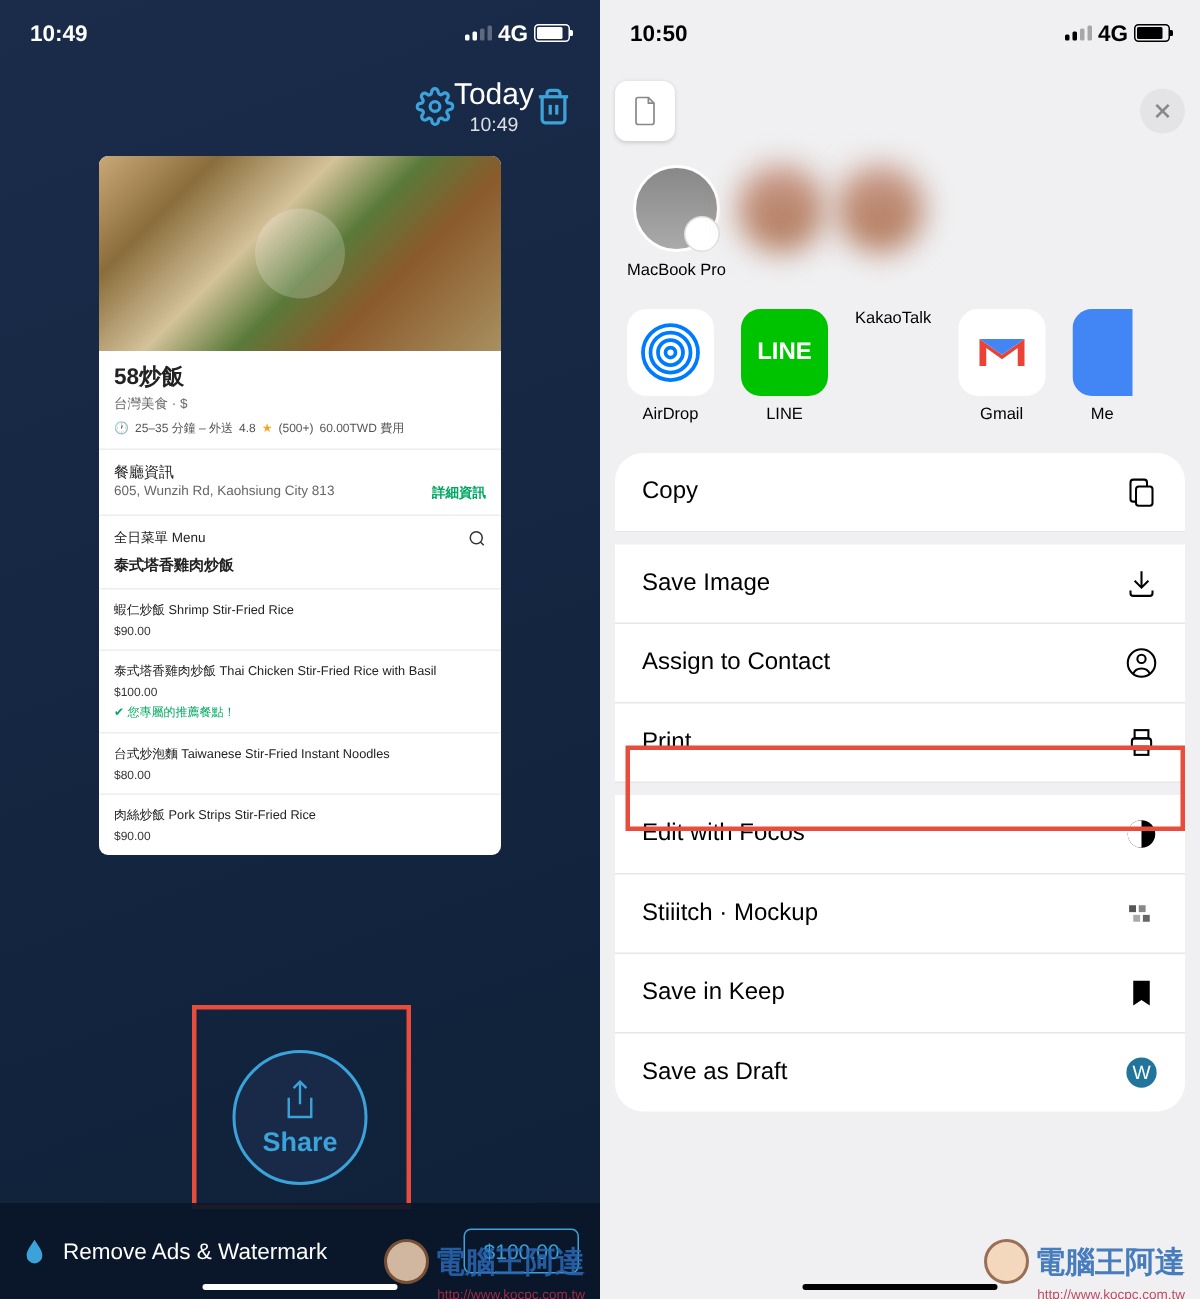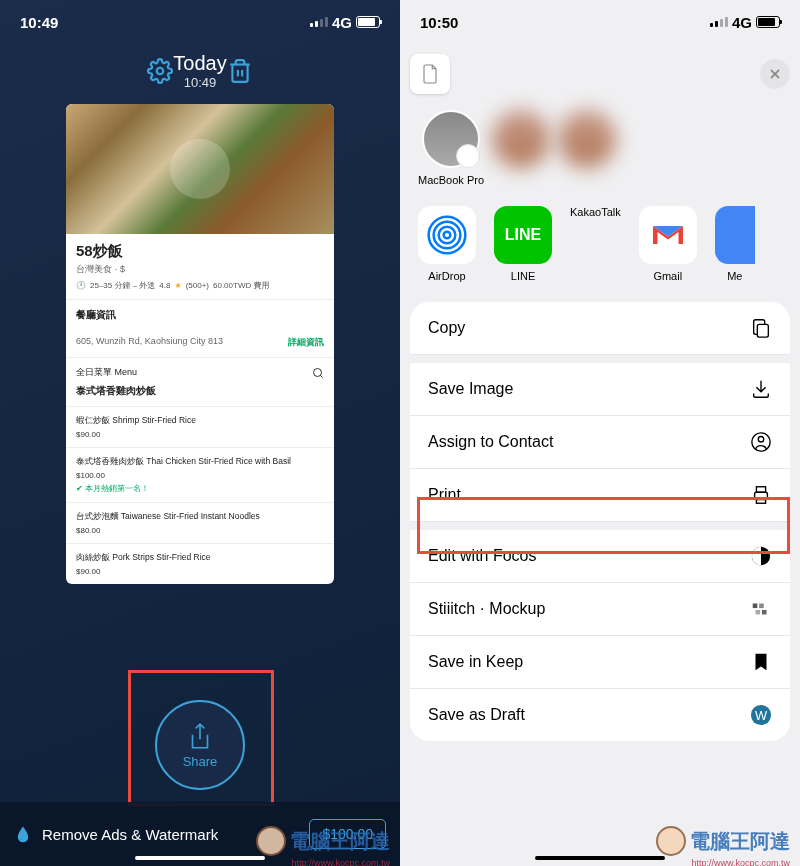--- a/index.html
+++ b/index.html
@@ -12,47 +12,47 @@
 .status-right{display:flex;align-items:center;gap:4px;}
 .signal{display:inline-flex;align-items:flex-end;gap:2px;}
 .signal span{width:3px;background:currentColor;border-radius:1px;}
 .signal span:nth-child(1){height:4px;}
 .signal span:nth-child(2){height:6px;}
 .signal span:nth-child(3){height:8px;opacity:.3;}
 .signal span:nth-child(4){height:10px;opacity:.3;}
 .battery{width:24px;height:12px;border:1px solid currentColor;border-radius:3px;position:relative;}
 .battery::after{content:"";position:absolute;right:-3px;top:3px;width:2px;height:4px;background:currentColor;border-radius:0 1px 1px 0;}
 .battery-fill{position:absolute;left:1px;top:1px;height:8px;width:17px;background:currentColor;border-radius:1px;}
-.header{display:flex;justify-content:center;align-items:center;padding:8px 18px;color:#fff;}
+.header{display:flex;justify-content:flex-end;align-items:center;padding:8px 18px;color:#fff;}
 .header-center{text-align:center;}
 .header-title{font-size:20px;font-weight:400;}
 .header-sub{font-size:13px;opacity:.85;}
 .gear-icon,.trash-icon{width:26px;height:26px;}
 .card{margin:6px auto 0;width:268px;background:#fff;border-radius:6px;overflow:hidden;font-size:11px;color:#222;}
 .card-img{height:130px;background:linear-gradient(135deg,#c9a876 0%,#8a6d3b 20%,#d4c29a 40%,#5a7a3a 55%,#8b5a2b 70%,#a89060 100%);position:relative;}
 .card-img::before{content:"";position:absolute;top:50%;left:50%;width:60px;height:60px;border-radius:50%;background:rgba(255,255,255,.2);transform:translate(-50%,-50%);}
 .card-body{padding:8px 10px;}
 .card-title{font-size:15px;font-weight:700;margin-bottom:2px;}
 .card-sub{font-size:9px;color:#666;margin-bottom:4px;}
 .card-meta{font-size:8px;color:#555;display:flex;align-items:center;gap:4px;flex-wrap:wrap;}
 .star{color:#f5a623;}
 .card-section{padding:8px 10px;border-top:1px solid #eee;}
-.sec-title{font-size:10px;font-weight:700;margin-bottom:14px;}
+.sec-title{font-size:10px;font-weight:400;margin-bottom:0;}
 .addr{font-size:9px;color:#666;display:flex;justify-content:space-between;}
 .addr-link{color:#00a862;font-weight:600;}
 .menu-head{display:flex;justify-content:space-between;align-items:center;font-size:9px;}
 .search-ico{width:12px;height:12px;}
 .rec-title{font-size:10px;font-weight:700;margin-top:5px;}
 .menu-item{padding:8px 10px;border-top:1px solid #eee;font-size:8.5px;}
 .menu-item .name{margin-bottom:4px;line-height:1.3;}
 .menu-item .price{font-size:8px;color:#333;}
 .badge{color:#00a862;font-size:8px;margin-top:3px;}
 .share-circle{position:absolute;bottom:76px;left:50%;transform:translateX(-50%);width:90px;height:90px;border:2px solid #3ba3d9;border-radius:50%;display:flex;flex-direction:column;align-items:center;justify-content:center;color:#3ba3d9;background:rgba(26,44,74,.85);}
 .share-circle svg{width:26px;height:30px;}
-.share-circle span{font-size:13px;margin-top:2px;}
+.share-circle span{font-size:18px;margin-top:2px;font-weight:bold;}
 .red-box{position:absolute;border:3px solid #e74c3c;}
 .red-box.share{bottom:60px;left:128px;width:146px;height:136px;}
 .bottom-bar{position:absolute;bottom:0;left:0;right:0;height:64px;background:rgba(10,22,40,.92);display:flex;align-items:center;justify-content:space-between;padding:0 14px;color:#fff;}
 .drop-ico{width:18px;height:22px;color:#3ba3d9;}
 .ad-text{font-size:15px;margin-left:10px;flex:1;}
 .price-btn{border:1px solid #3ba3d9;color:#3ba3d9;padding:6px 12px;border-radius:5px;font-size:14px;}
 .home-ind{position:absolute;bottom:6px;left:50%;transform:translateX(-50%);width:130px;height:4px;background:#fff;border-radius:3px;}
 .home-ind.dark{background:#000;}
 
 .share-sheet{position:absolute;top:54px;left:10px;right:10px;bottom:0;}
@@ -150,21 +150,21 @@
       </div>
       <div class="rec-title">泰式塔香雞肉炒飯</div>
     </div>
     <div class="menu-item">
       <div class="name">蝦仁炒飯 Shrimp Stir-Fried Rice</div>
       <div class="price">$90.00</div>
     </div>
     <div class="menu-item">
       <div class="name">泰式塔香雞肉炒飯 Thai Chicken Stir-Fried Rice with Basil</div>
       <div class="price">$100.00</div>
-      <div class="badge">✔ 本月熱銷第一名！</div>
+      <div class="badge">✔ 您專屬的推薦餐點！</div>
     </div>
     <div class="menu-item">
       <div class="name">台式炒泡麵 Taiwanese Stir-Fried Instant Noodles</div>
       <div class="price">$80.00</div>
     </div>
     <div class="menu-item">
       <div class="name">肉絲炒飯 Pork Strips Stir-Fried Rice</div>
       <div class="price">$90.00</div>
     </div>
   </div>

